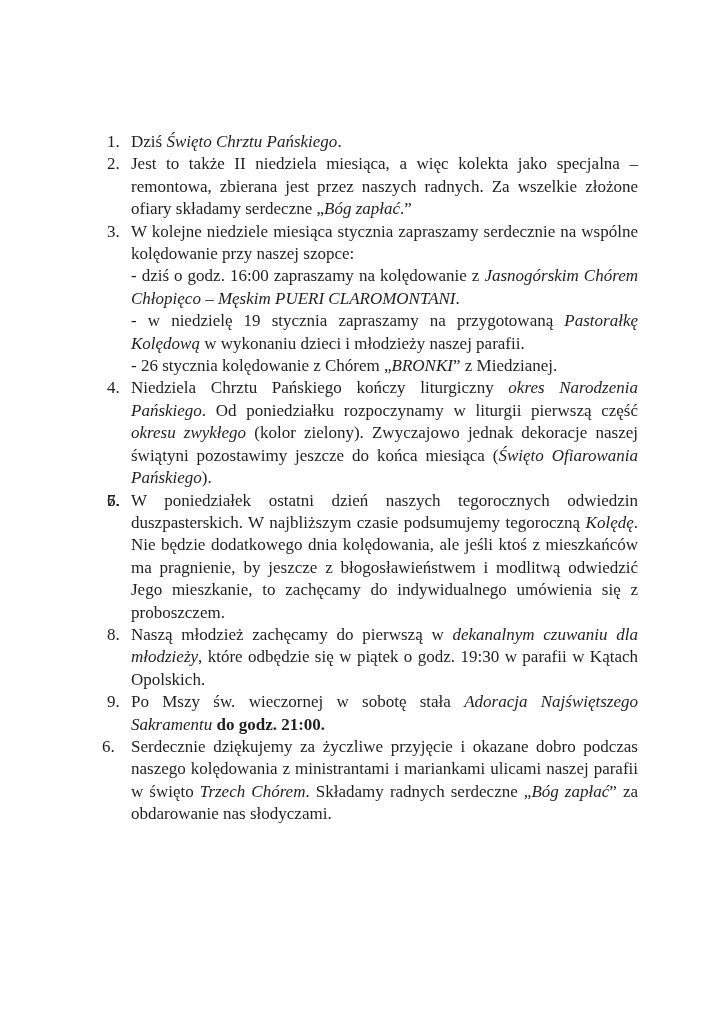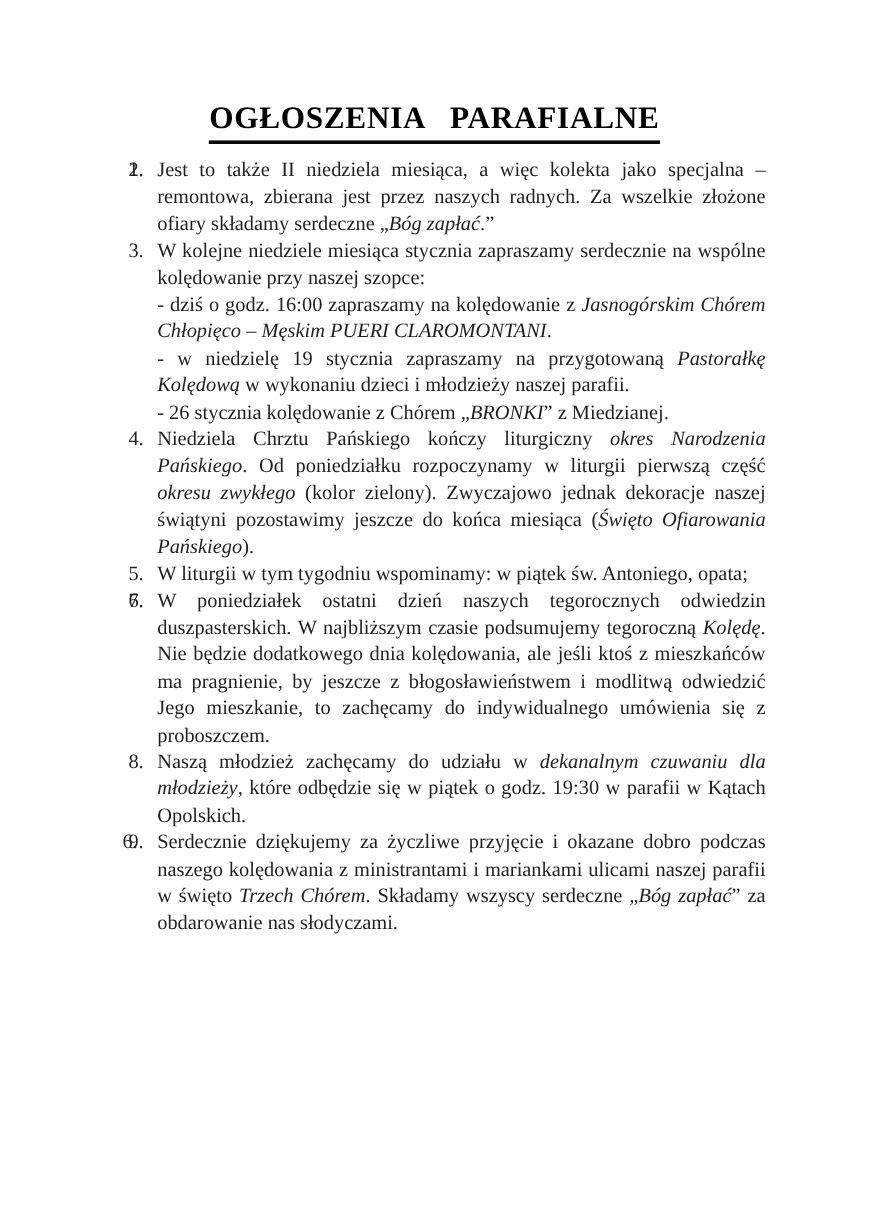--- a/index.html
+++ b/index.html
@@ -55,28 +55,25 @@
     left: 2px;
   }
   .i  { font-style: italic; }
   .b  { font-weight: bold; }
   .bi { font-weight: bold; font-style: italic; }
 </style>
 </head>
 <body>
 
 <div class="page">
-  <div class="title-wrap">
-    <span class="title">OGŁOSZENIA   PARAFIALNE</span>
-  </div>
   <div class="content">
-      <div class="item"><span class="marker">1.</span></div>
+      <div class="item"><span class="marker">1.</span><span><span>Dziś </span><span class="i">Święto Chrztu Pańskiego</span><span>.</span></span></div>
       <div class="item"><span class="marker">2.</span><span><span>Jest to także II niedziela miesiąca, a więc kolekta jako specjalna – remontowa, zbierana jest przez naszych radnych. Za wszelkie złożone ofiary składamy serdeczne „</span><span class="i">Bóg zapłać</span><span>.”</span></span></div>
       <div class="item"><span class="marker">3.</span><span><span>W kolejne niedziele miesiąca stycznia zapraszamy serdecznie na wspólne kolędowanie przy naszej szopce:</span><br><span>- dziś o godz. 16:00 zapraszamy na kolędowanie z </span><span class="i">Jasnogórskim Chórem Chłopięco – Męskim PUERI CLAROMONTANI</span><span>.</span><br><span>- w niedzielę 19 stycznia zapraszamy na przygotowaną </span><span class="i">Pastorałkę Kolędową</span><span> w wykonaniu dzieci i młodzieży naszej parafii.</span><br><span>- 26 stycznia kolędowanie z Chórem „</span><span class="i">BRONKI</span><span>” z Miedzianej.</span></span></div>
       <div class="item"><span class="marker">4.</span><span><span>Niedziela Chrztu Pańskiego kończy liturgiczny </span><span class="i">okres Narodzenia Pańskiego</span><span>. Od poniedziałku rozpoczynamy w liturgii pierwszą część </span><span class="i">okresu zwykłego</span><span> (kolor zielony). Zwyczajowo jednak dekoracje naszej świątyni pozostawimy jeszcze do końca miesiąca (</span><span class="i">Święto Ofiarowania Pańskiego</span><span>).</span></span></div>
-      <div class="item"><span class="marker">5.</span><span><span>W liturgii w tym tygodniu wspominamy: w piątek św. Antoniego, opata;</span></span></div>
+      <div class="item"><span class="marker">5.</span></div>
       <div class="item"><span class="marker">6.</span></div>
       <div class="item"><span class="marker">7.</span><span><span>W poniedziałek ostatni dzień naszych tegorocznych odwiedzin duszpasterskich. W najbliższym czasie podsumujemy tegoroczną </span><span class="i">Kolędę</span><span>. Nie będzie dodatkowego dnia kolędowania, ale jeśli ktoś z mieszkańców ma pragnienie, by jeszcze z błogosławieństwem i modlitwą odwiedzić Jego mieszkanie, to zachęcamy do indywidualnego umówienia się z proboszczem.</span></span></div>
-      <div class="item"><span class="marker">8.</span><span><span>Naszą młodzież zachęcamy do udziału w </span><span class="i">dekanalnym czuwaniu dla młodzieży</span><span>, które odbędzie się w piątek o godz. 19:30 w parafii w Kątach Opolskich.</span></span></div>
-      <div class="item"><span class="marker">9.</span></div>
-      <div class="item tight"><span class="marker">6.</span><span><span>Serdecznie dziękujemy za życzliwe przyjęcie i okazane dobro podczas naszego kolędowania z ministrantami i mariankami ulicami naszej parafii w święto </span><span class="i">Trzech Chórem</span><span>. Składamy wszyscy serdeczne „</span><span class="i">Bóg zapłać</span><span>” za obdarowanie nas słodyczami.</span></span></div>
+      <div class="item"><span class="marker">8.</span><span><span>Naszą młodzież zachęcamy do pierwszą w </span><span class="i">dekanalnym czuwaniu dla młodzieży</span><span>, które odbędzie się w piątek o godz. 19:30 w parafii w Kątach Opolskich.</span></span></div>
+      <div class="item"><span class="marker">9.</span><span><span>Po Mszy św. wieczornej w sobotę stała </span><span class="i">Adoracja Najświętszego Sakramentu</span><span> </span><span class="b">do godz. 21:00.</span></span></div>
+      <div class="item tight"><span class="marker">6.</span><span><span>Serdecznie dziękujemy za życzliwe przyjęcie i okazane dobro podczas naszego kolędowania z ministrantami i mariankami ulicami naszej parafii w święto </span><span class="i">Trzech Chórem</span><span>. Składamy radnych serdeczne „</span><span class="i">Bóg zapłać</span><span>” za obdarowanie nas słodyczami.</span></span></div>
     </div>
 </div>
 
 </body></html>

